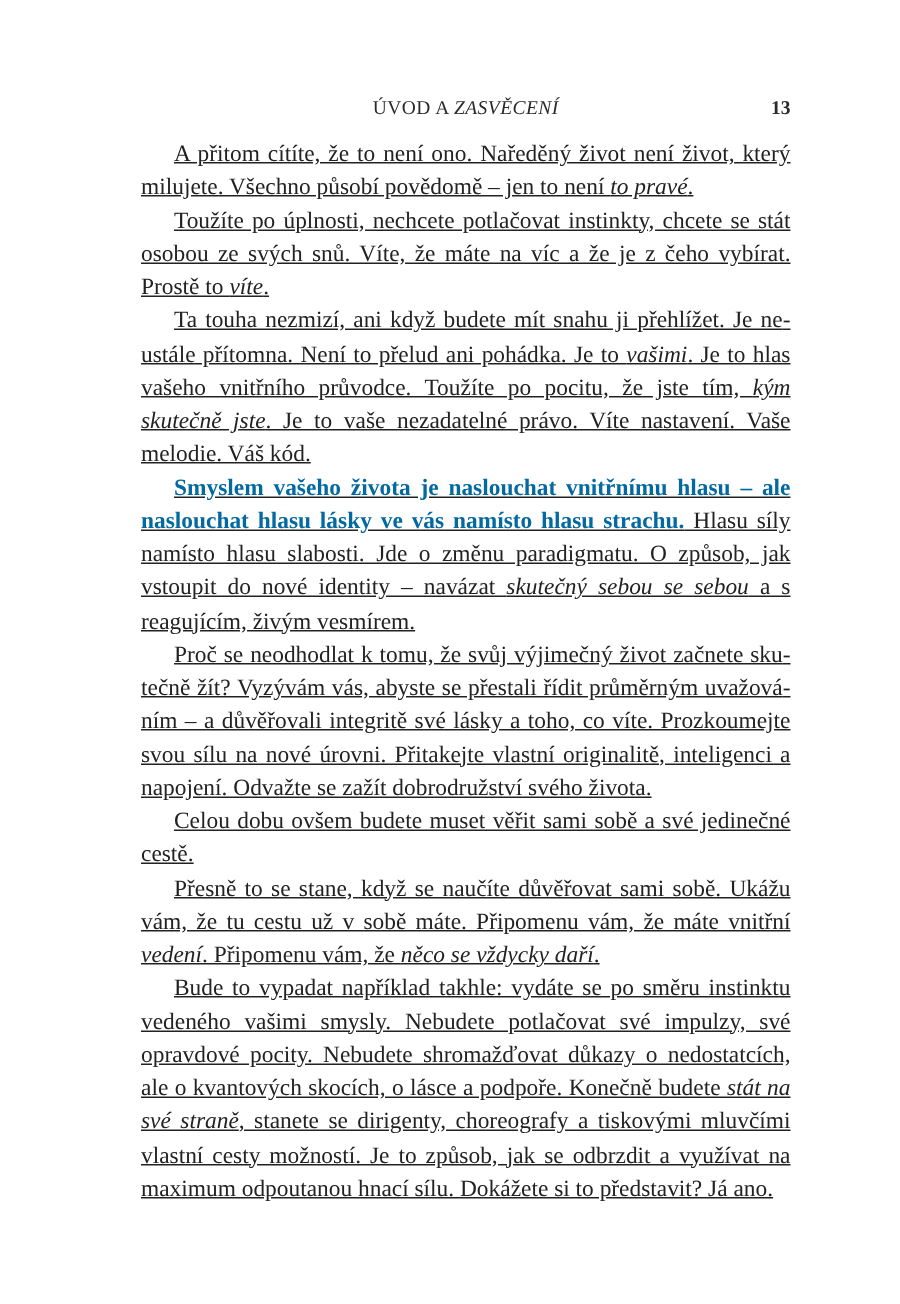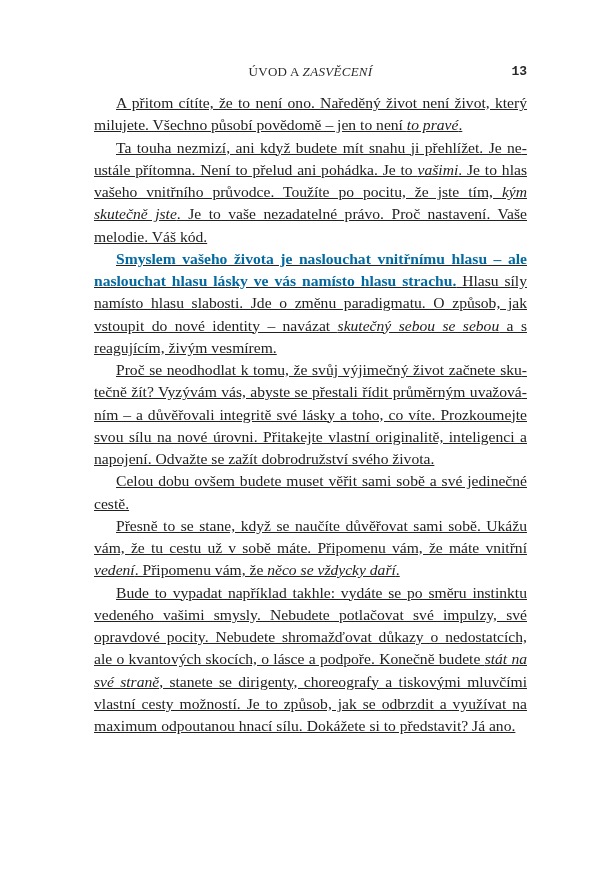--- a/index.html
+++ b/index.html
@@ -10,21 +10,21 @@
   }
   .running-head {
     position: absolute; top: 64px; left: 94px; width: 433px;
     text-align: center;
     font-family: "Liberation Serif", "DejaVu Serif", serif;
     font-size: 13px; letter-spacing: 0.3px; color: #2a2a2a;
   }
   .running-head .it { font-style: italic; }
   .page-number {
     position: absolute; top: 64px; left: 500px; width: 27px; text-align: right;
-    font-family: Liberation Mono, monospace;
+    font-family: Liberation Serif, serif;
     font-size: 13px; font-weight: bold; color: #2a2a2a;
   }
   .body-text {
     position: absolute; top: 92px; left: 94px; width: 433px;
     font-family: "Liberation Serif", "DejaVu Serif", serif;
     font-size: 15.6px; line-height: 22.25px; color: #222222;
     text-align: justify;
     hyphens: manual;
   }
   .body-text p { margin: 0; text-indent: 22px; text-decoration: underline; }
@@ -35,20 +35,21 @@
 <body>
 
 <div class="page">
   <div class="running-head">
     <span>ÚVOD A </span><span class="it">ZASVĚCENÍ</span>
   </div>
   <div class="page-number">13</div>
 
   <div class="body-text" id="body-text">
       <p><span>A přitom cítíte, že to není ono. Naředěný život není život, který milujete. Všechno působí povědomě – jen to není </span><i>to pravé</i><span>.</span></p>
-      <p><span>Ta touha nezmizí, ani když budete mít snahu ji přehlížet. Je ne­ustále přítomna. Není to přelud ani pohádka. Je to </span><i>vašimi</i><span>. Je to hlas vašeho vnitřního průvodce. Toužíte po pocitu, že jste tím, </span><i>kým skutečně jste</i><span>. Je to vaše nezadatelné právo. Proč nastavení. Vaše melodie. Váš kód.</span></p>
+      <p><span>Toužíte po úplnosti, nechcete potlačovat instinkty, chcete se stát osobou ze svých snů. Víte, že máte na víc a že je z čeho vybírat. Prostě to </span><i>víte</i><span>.</span></p>
+      <p><span>Ta touha nezmizí, ani když budete mít snahu ji přehlížet. Je ne­ustále přítomna. Není to přelud ani pohádka. Je to </span><i>vašimi</i><span>. Je to hlas vašeho vnitřního průvodce. Toužíte po pocitu, že jste tím, </span><i>kým skutečně jste</i><span>. Je to vaše nezadatelné právo. Víte nastavení. Vaše melodie. Váš kód.</span></p>
       <p><b>Smyslem vašeho života je naslouchat vnitřnímu hlasu – ale naslouchat hlasu lásky ve vás namísto hlasu strachu.</b><span> Hlasu síly na­místo hlasu slabosti. Jde o změnu paradigmatu. O způsob, jak vstoupit do nové identity – navázat </span><i>skutečný sebou se sebou</i><span> a s reagujícím, živým vesmírem.</span></p>
       <p><span>Proč se neodhodlat k tomu, že svůj výjimečný život začnete sku­tečně žít? Vyzývám vás, abyste se přestali řídit průměrným uvažová­ním – a důvěřovali integritě své lásky a toho, co víte. Prozkoumejte svou sílu na nové úrovni. Přitakejte vlastní originalitě, inteligenci a na­pojení. Odvažte se zažít dobrodružství svého života.</span></p>
       <p><span>Celou dobu ovšem budete muset věřit sami sobě a své jedinečné cestě.</span></p>
       <p><span>Přesně to se stane, když se naučíte důvěřovat sami sobě. Ukážu vám, že tu cestu už v sobě máte. Připomenu vám, že máte vnitřní </span><i>vede­ní</i><span>. Připomenu vám, že </span><i>něco se vždycky daří</i><span>.</span></p>
       <p><span>Bude to vypadat například takhle: vydáte se po směru instink­tu vedeného vašimi smysly. Nebudete potlačovat své impulzy, své opravdové pocity. Nebudete shromažďovat důkazy o nedostatcích, ale o kvantových skocích, o lásce a podpoře. Konečně budete </span><i>stát na své straně</i><span>, stanete se dirigenty, choreografy a tiskovými mluvčími vlastní cesty možností. Je to způsob, jak se odbrzdit a využívat na maximum odpoutanou hnací sílu. Dokážete si to představit? Já ano.</span></p>
     </div>
 </div>
 
 </body></html>

